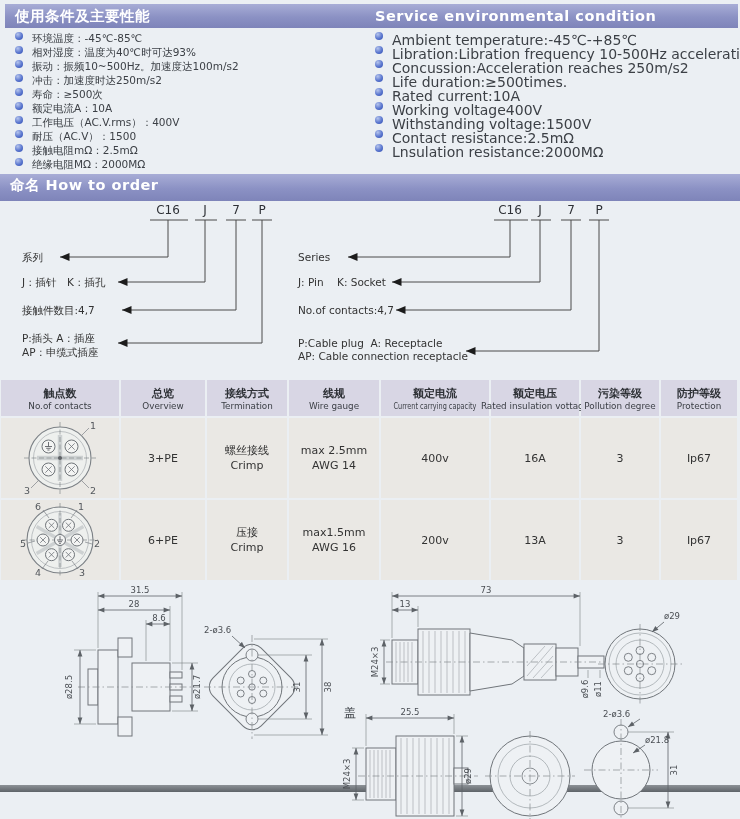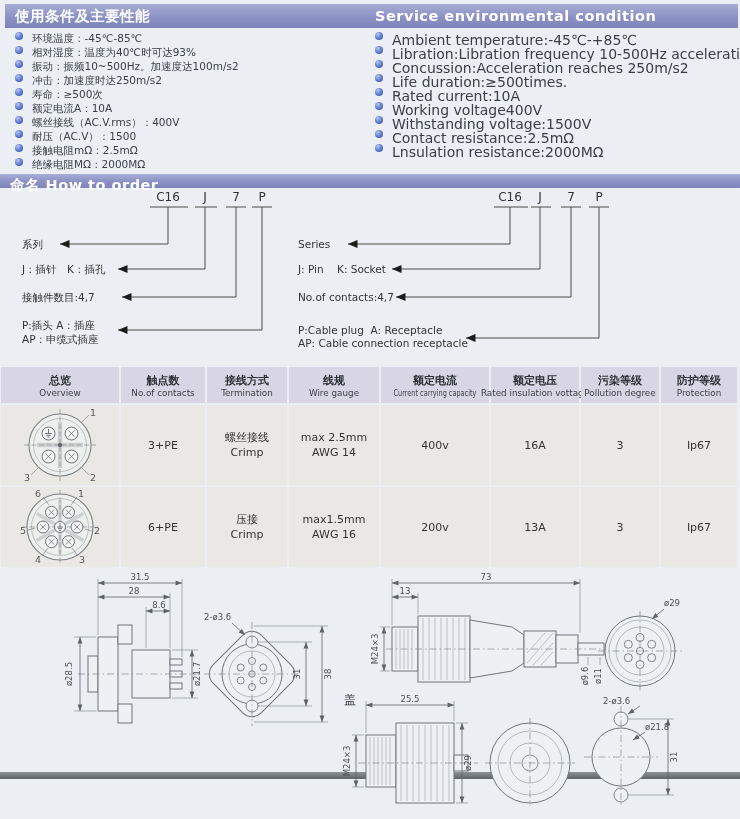--- a/index.html
+++ b/index.html
@@ -13,21 +13,21 @@
   .top-row { display:flex; padding:4px 2px 0 5px; }
   .panel-left { width:360px; flex:none; }
   .panel-right { flex:1; min-width:0; }
   .cond-list { list-style:none; padding:4px 0 0 10px; }
   .cond-list li { display:flex; align-items:flex-start; height:14px; white-space:nowrap;
                   font-size:10.5px; color:#3c4046; }
   .panel-right .cond-list li { font-size:14px; }
   .dot { width:8px; height:8px; border-radius:50%; flex:0 0 8px; margin-right:9px;
          background:radial-gradient(circle at 35% 30%, #b5c4ec 0%, #5b77cf 55%, #2e4aae 100%); }
 
-  .order-bar { margin-top:2px; height:14px; line-height:22px; }
+  .order-bar { margin-top:2px; height:27px; line-height:22px; }
   .order-section { height:178px; }
 
   .spec-table { display:grid; grid-template-columns:118px 84px 80px 90px 108px 88px 78px 76px;
                 gap:2px; padding:1px; }
   .th { background:#d8d6e4; height:36px; display:flex; flex-direction:column;
         justify-content:center; align-items:center; }
   .th .cn { font-size:11px; color:#2e3136; font-weight:bold; }
   .th .en { font-size:8.8px; color:#3a3e44; white-space:nowrap; }
   .th .cond { transform:scaleX(.74); }
   .td { background:#eae8e4; height:80px; display:flex; flex-direction:column;
@@ -74,21 +74,21 @@
         <li>
             <span class="dot"></span>
             <span>寿命：≥500次</span>
           </li>
         <li>
             <span class="dot"></span>
             <span>额定电流A：10A</span>
           </li>
         <li>
             <span class="dot"></span>
-            <span>螺丝接线（AC.V.rms）：400V</span>
+            <span>工作电压（AC.V.rms）：400V</span>
           </li>
         <li>
             <span class="dot"></span>
             <span>耐压（AC.V）：1500</span>
           </li>
         <li>
             <span class="dot"></span>
             <span>接触电阻mΩ：2.5mΩ</span>
           </li>
         <li>
@@ -206,26 +206,26 @@
         <text class="lbltxt" x="298" y="85">J: Pin&nbsp;&nbsp;&nbsp;&nbsp;K: Socket</text>
         <text class="lbltxt" x="298" y="113">No.of contacts:4,7</text>
         <text class="lbltxt" x="298" y="146">P:Cable plug&nbsp;&nbsp;A: Receptacle</text>
         <text class="lbltxt" x="298" y="159">AP: Cable connection receptacle</text>
       </g>
     </svg>
   </div>
 
   <div class="spec-table">
     <div class="th">
+        <span class="cn">触点数</span>
+        <span class="en">No.of contacts</span>
+      </div>
+    <div class="th">
         <span class="cn">总览</span>
         <span class="en">Overview</span>
-      </div>
-    <div class="th">
-        <span class="cn">触点数</span>
-        <span class="en">No.of contacts</span>
       </div>
     <div class="th">
         <span class="cn">接线方式</span>
         <span class="en">Termination</span>
       </div>
     <div class="th">
         <span class="cn">线规</span>
         <span class="en">Wire gauge</span>
       </div>
     <div class="th">

